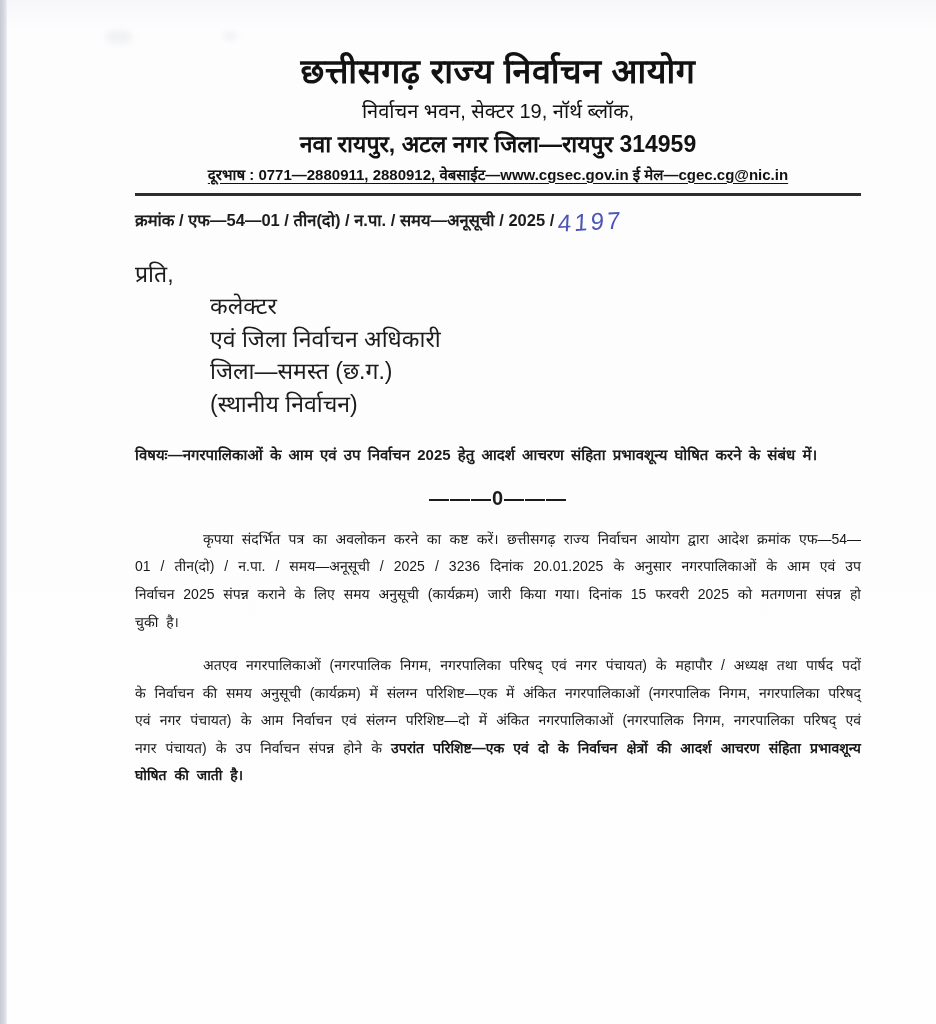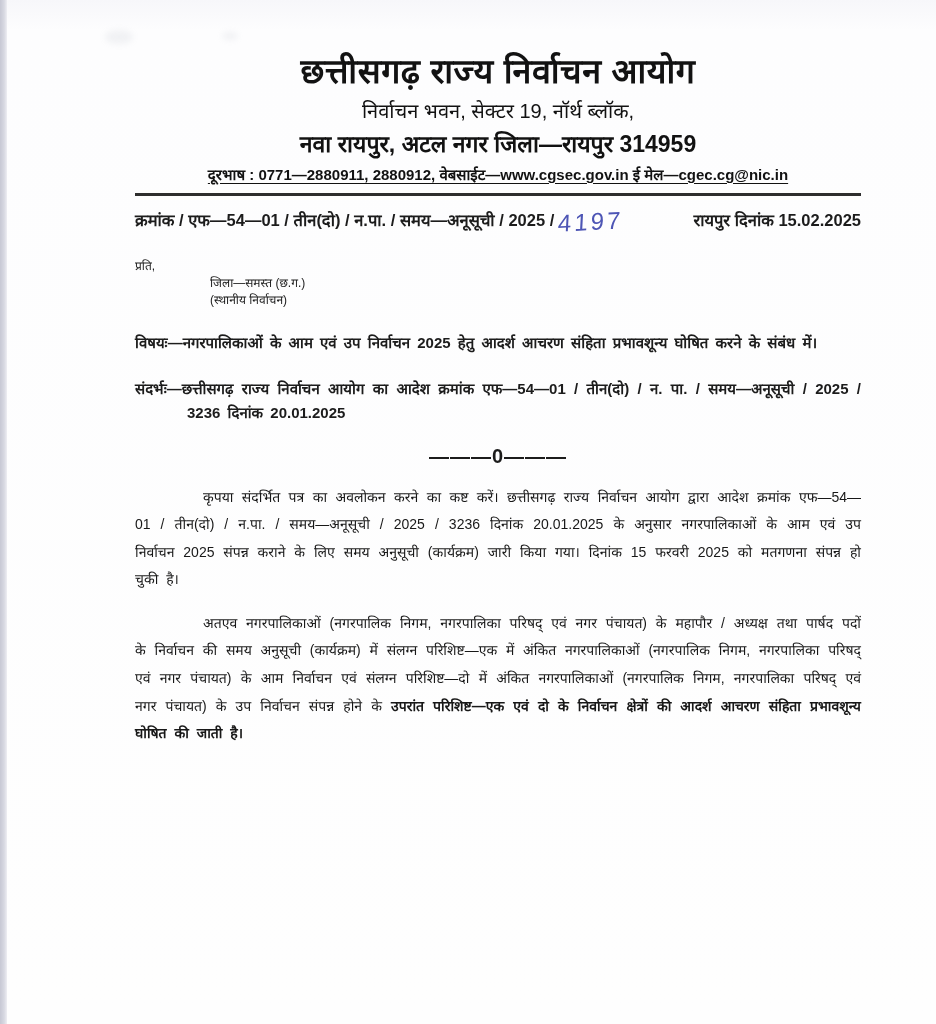--- a/index.html
+++ b/index.html
@@ -43,21 +43,21 @@
     font-size: 16.5px; font-weight: 700; white-space: nowrap;
   }
   .hand-blue {
     font-size: 24px; font-weight: 400; color: #4d55b5;
     transform: rotate(-3deg) skewX(-6deg); display: inline-block;
     margin: 0 6px 0 4px; letter-spacing: 3px;
   }
   .ref-spacer { flex: 1; }
 
   
-  .recipient { margin-top: 22px; font-size: 12px; line-height: 1.42; }
+  .recipient { margin-top: 22px; font-size: 23px; line-height: 1.42; }
   .recipient-lines { padding-left: 75px; }
 
   
   .hang {
     margin-top: 22px; font-size: 15px; font-weight: 700;
     line-height: 1.6; padding-left: 52px; text-indent: -52px;
     text-align: justify; word-spacing: 3px;
   }
   .separator { text-align: center; font-size: 20px; font-weight: 700; margin-top: 20px; letter-spacing: 1px; }
 
@@ -83,34 +83,34 @@
       <div class="addr1">निर्वाचन भवन, सेक्टर 19, नॉर्थ ब्लॉक,</div>
       <div class="addr2">नवा रायपुर, अटल नगर जिला—रायपुर 314959</div>
       <div class="contact">दूरभाष : 0771—2880911, 2880912, वेबसाईट—www.cgsec.gov.in ई मेल—cgec.cg@nic.in</div>
       <div class="rule"></div>
     </div>
 
     <div class="ref-row">
       <span>क्रमांक / एफ—54—01 / तीन(दो) / न.पा. / समय—अनूसूची / 2025 /</span>
       <span class="hand-blue">4197</span>
       <span class="ref-spacer"></span>
-      <span>रायपुर दिनांक 15.02.2025</span>
     </div>
 
     <div class="recipient">
       <div>प्रति,</div>
       <div class="recipient-lines">
+        <div>कलेक्टर</div>
+        <div>एवं जिला निर्वाचन अधिकारी</div>
         <div>जिला—समस्त (छ.ग.)</div>
         <div>(स्थानीय निर्वाचन)</div>
       </div>
     </div>
 
     <p class="hang"><span>विषयः—</span><span>नगरपालिकाओं के आम एवं उप निर्वाचन 2025 हेतु आदर्श आचरण संहिता प्रभावशून्य घोषित करने के संबंध में।</span></p>
 
-    <p class="hang"><span>संदर्भः—</span><span>छत्तीसगढ़ राज्य निर्वाचन आयोग का आदेश क्रमांक एफ—54—01 / तीन(दो) / न. पा. / समय—अनूसूची / 2025 / 3236 दिनांक 20.01.2025</span></p>
 
     <div class="separator">———0———</div>
 
     <p class="body-para">कृपया संदर्भित पत्र का अवलोकन करने का कष्ट करें। छत्तीसगढ़ राज्य निर्वाचन आयोग द्वारा आदेश क्रमांक एफ—54—01 / तीन(दो) / न.पा. / समय—अनूसूची / 2025 / 3236 दिनांक 20.01.2025 के अनुसार नगरपालिकाओं के आम एवं उप निर्वाचन 2025 संपन्न कराने के लिए समय अनुसूची (कार्यक्रम) जारी किया गया। दिनांक 15 फरवरी 2025 को मतगणना संपन्न हो चुकी है।</p>
     <p class="body-para"><span>अतएव नगरपालिकाओं (नगरपालिक निगम, नगरपालिका परिषद् एवं नगर पंचायत) के महापौर / अध्यक्ष तथा पार्षद पदों के निर्वाचन की समय अनुसूची (कार्यक्रम) में संलग्न परिशिष्ट—एक में अंकित नगरपालिकाओं (नगरपालिक निगम, नगरपालिका परिषद् एवं नगर पंचायत) के आम निर्वाचन एवं संलग्न परिशिष्ट—दो में अंकित नगरपालिकाओं (नगरपालिक निगम, नगरपालिका परिषद् एवं नगर पंचायत) के उप निर्वाचन संपन्न होने के </span><span class="bold-run">उपरांत परिशिष्ट—एक एवं दो के निर्वाचन क्षेत्रों की आदर्श आचरण संहिता प्रभावशून्य घोषित की जाती है।</span></p>
 
   </div>
 </div>
 
 </body></html>

